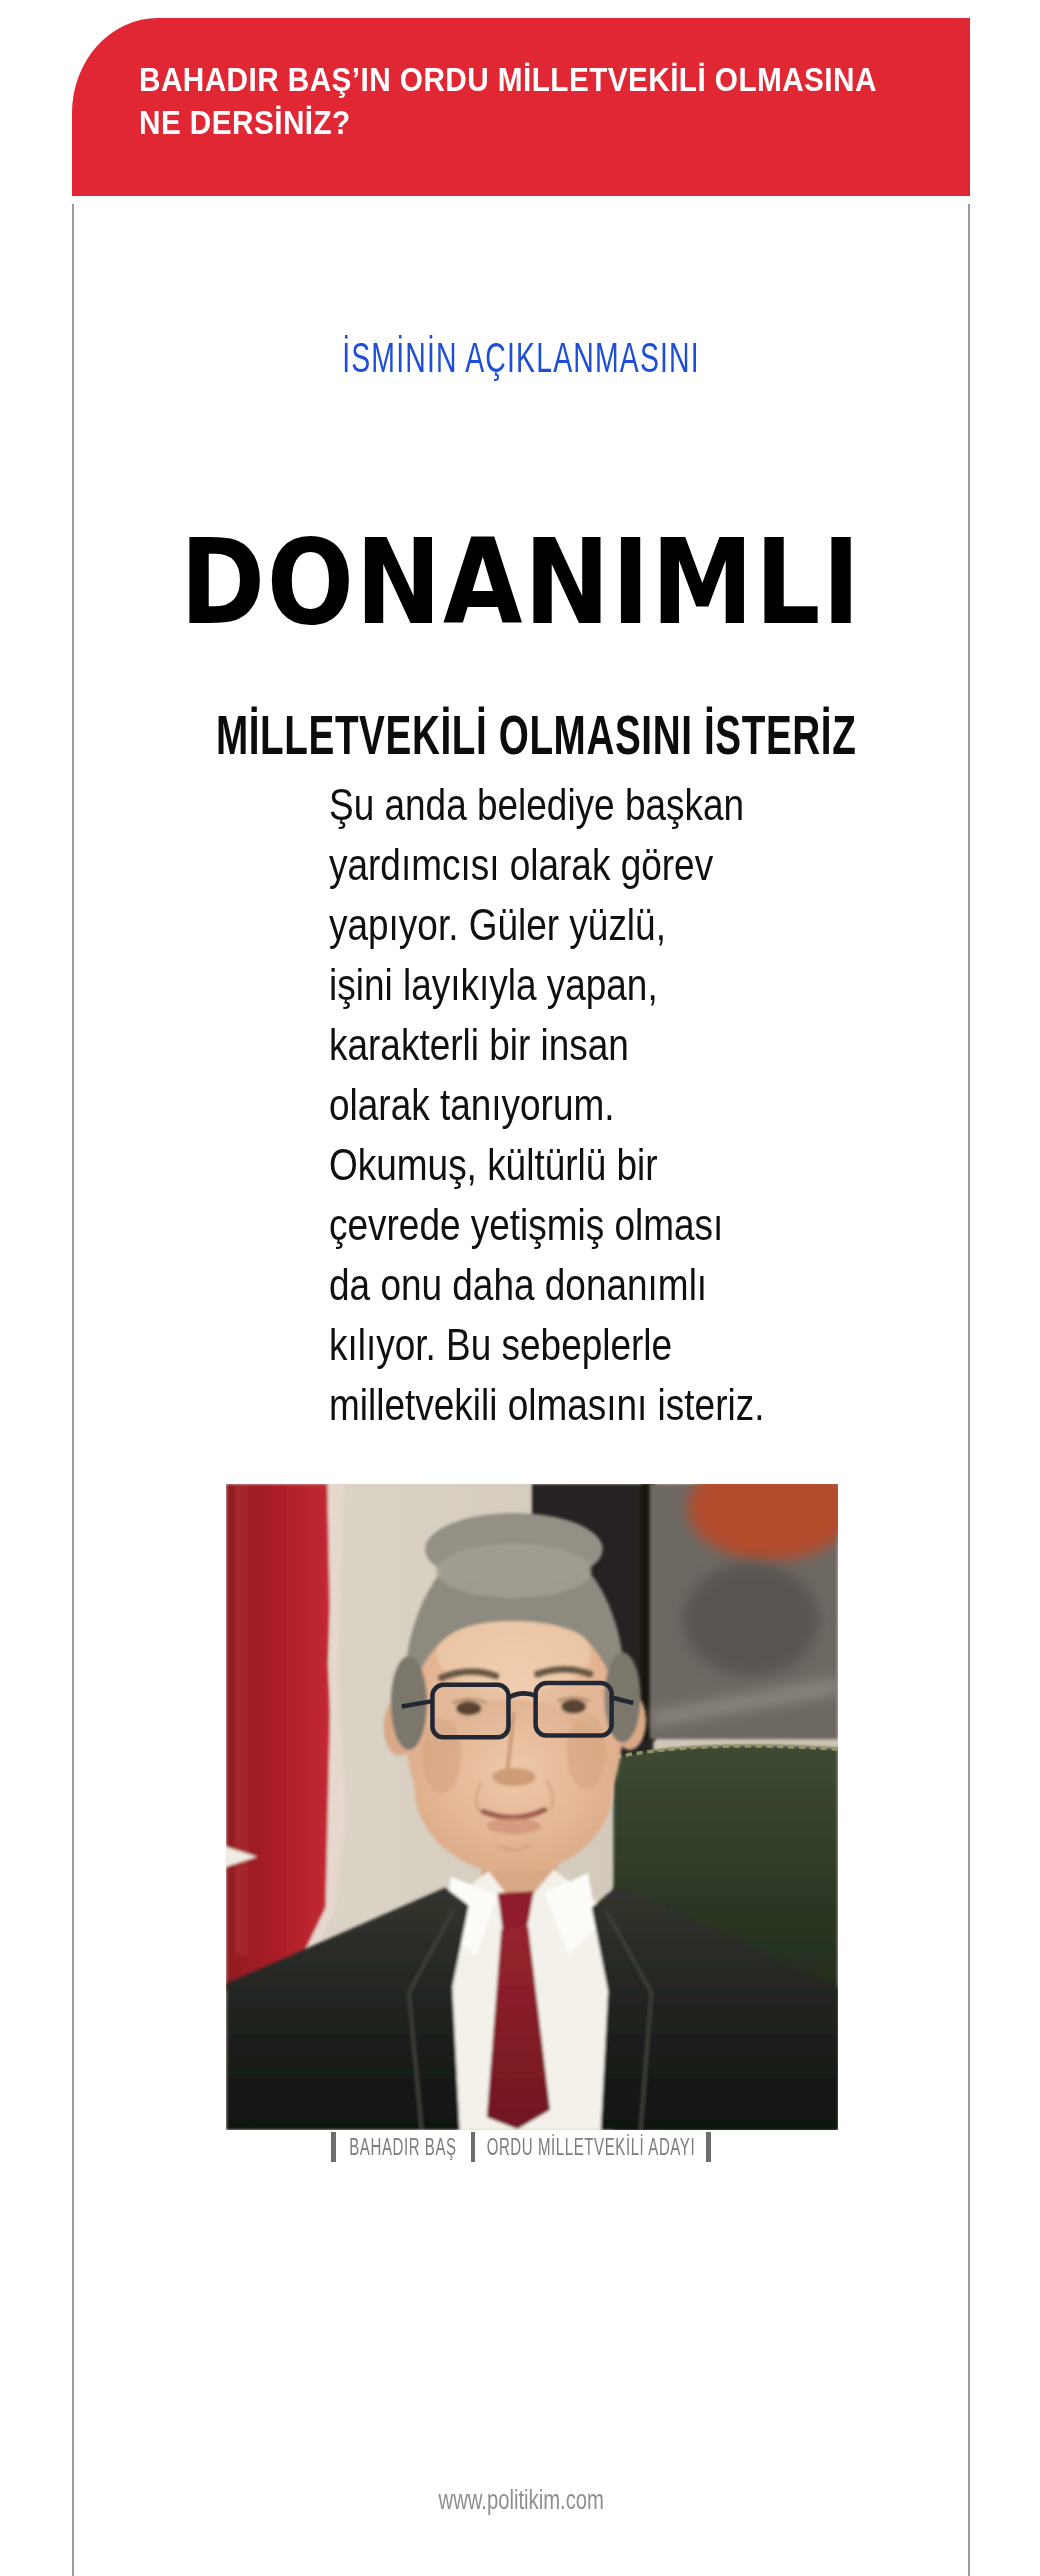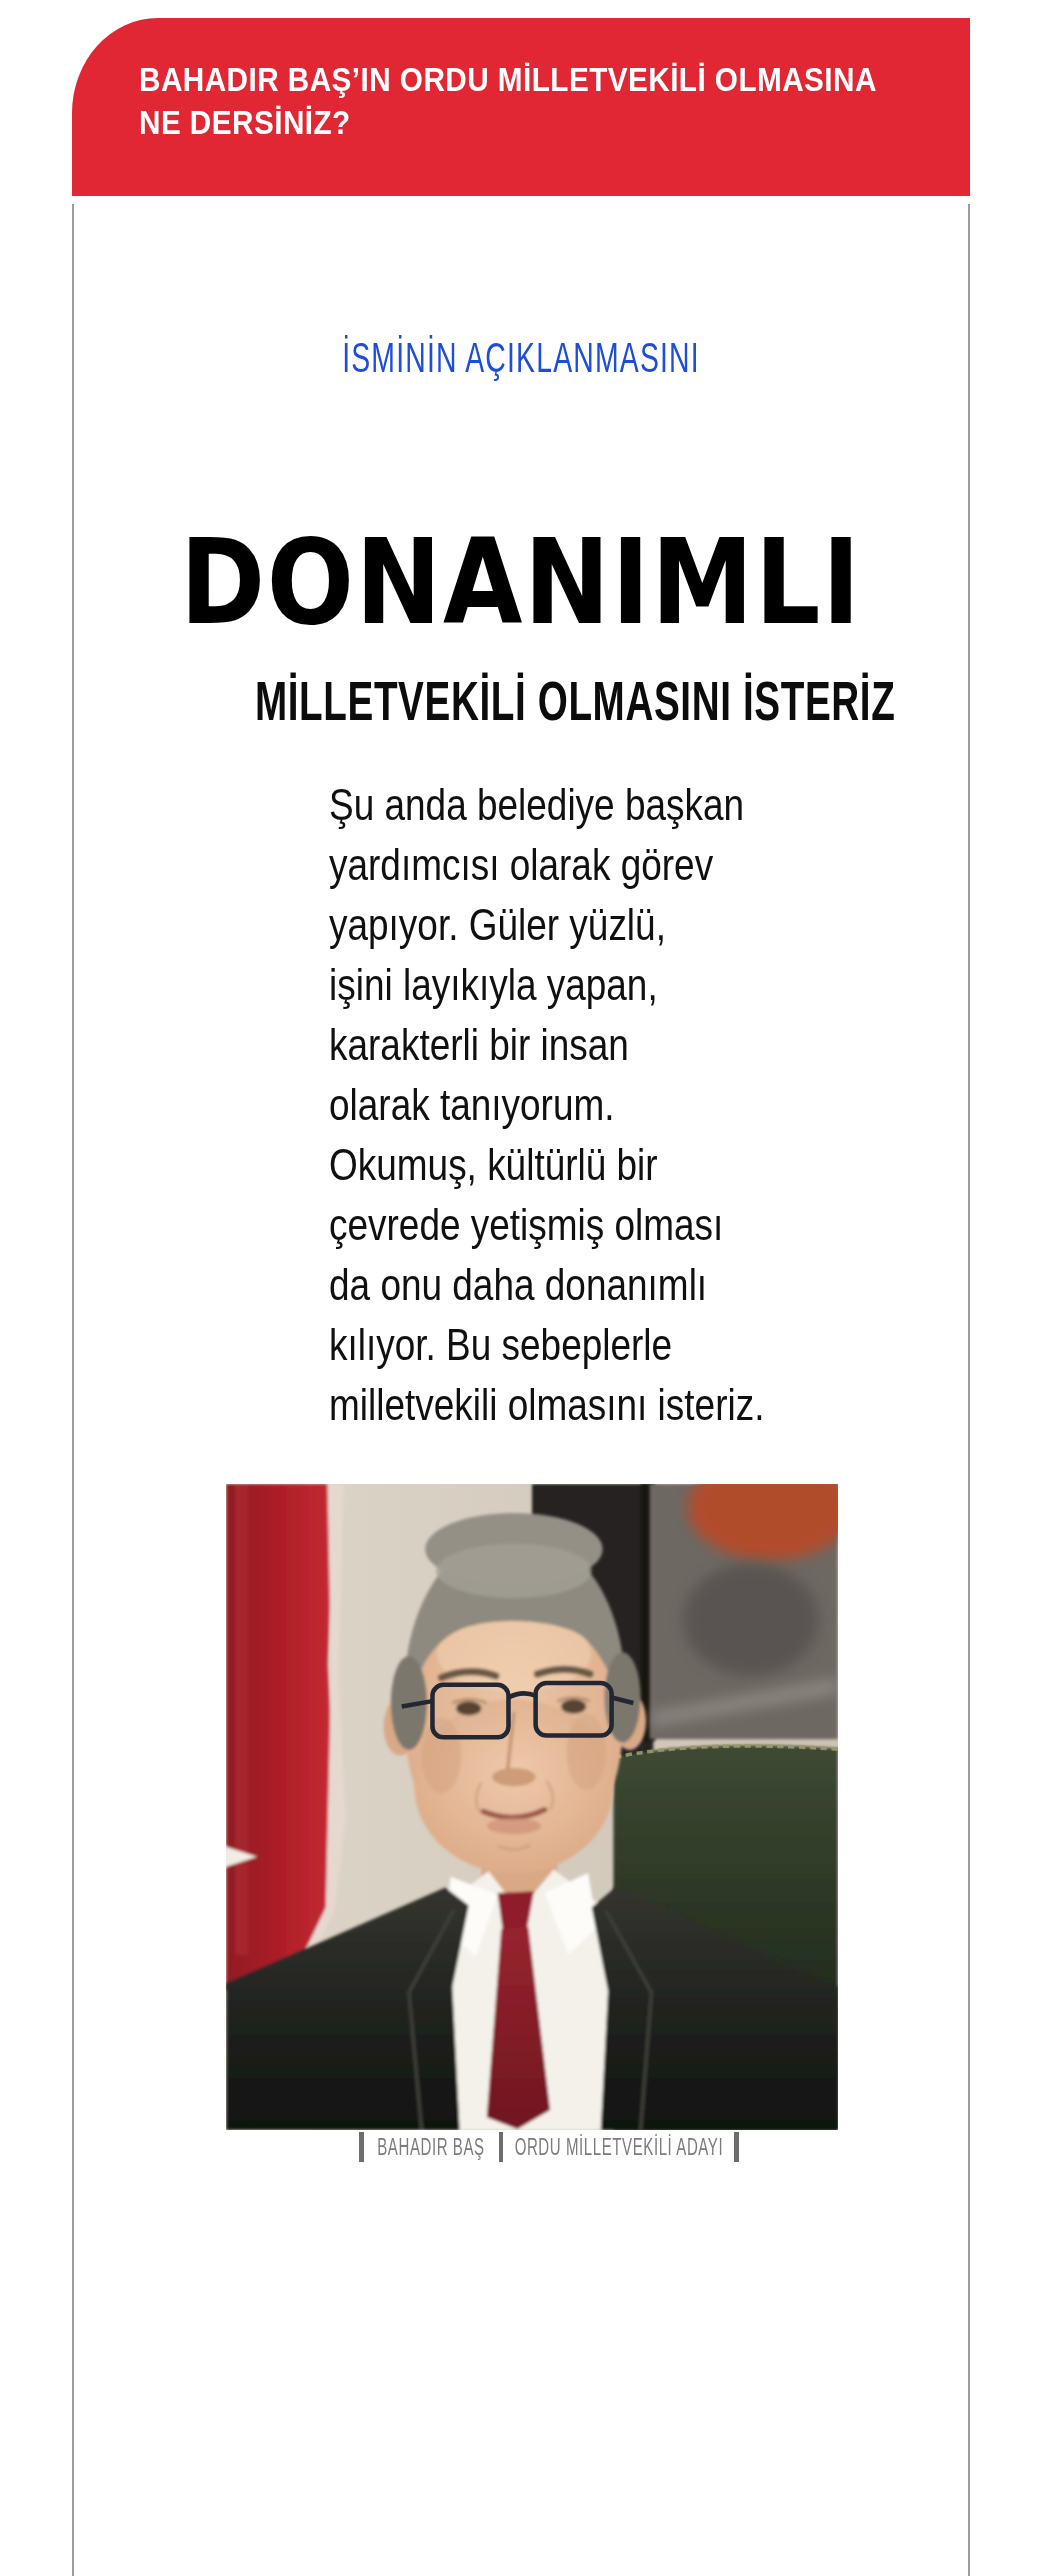--- a/index.html
+++ b/index.html
@@ -39,21 +39,21 @@
   .anon-main .squeeze{font-weight:200;font-size:43px;letter-spacing:1.8px;transform:scaleX(.66);}
   .anon-sub{top:384px;color:#6b6b6b;}
   .anon-sub .squeeze{font-weight:300;font-size:22.6px;letter-spacing:1.8px;transform:scaleX(.72);}
 
   .headline-main{top:518px;color:#000000;}
   .headline-main .squeeze{
     font-family:"DejaVu Sans",sans-serif;
     font-weight:700;font-size:118px;line-height:1.1;letter-spacing:1.8px;
     transform:scaleX(.87);
   }
-  .headline-sub{top:668px;color:#0c0c0c;padding-left:39px;}
+  .headline-sub{top:702px;color:#0c0c0c;}
   .headline-sub .squeeze{font-weight:700;font-size:56px;letter-spacing:0.9px;transform:scaleX(.69);}
 
   
   .quote{
     position:absolute;left:329px;top:775px;width:561px;
     color:#101010;
     transform:scaleX(.84);transform-origin:0 0;
   }
   .quote .qline{font-size:44px;line-height:60px;white-space:nowrap;}
 
@@ -62,21 +62,20 @@
     position:absolute;left:226px;top:1484px;width:612px;height:646px;
     overflow:hidden;background:#d5cdc0;
   }
   .photo svg{display:block;}
 
   
   .caption{
     position:absolute;left:72px;top:2129px;width:898px;height:36px;
     display:flex;align-items:center;justify-content:center;gap:14.5px;
     color:#7c7c7c;
-    margin-left:28px;
   }
   .caption .sep{width:4.5px;height:30px;background:#6d6d6d;flex:none;}
   .caption .cap-text{
     font-size:23.5px;letter-spacing:0.9px;white-space:nowrap;
     display:inline-block;transform:scaleX(.64);transform-origin:50% 50%;
   }
   .caption .cap-name{margin:0 -31px;}
   .caption .cap-title{margin:0 -62px;}
 
   
@@ -245,15 +244,18 @@
   </div>
 
   <div class="caption">
     <div class="sep"></div>
     <span class="cap-text cap-name">BAHADIR BAŞ</span>
     <div class="sep"></div>
     <span class="cap-text cap-title">ORDU MİLLETVEKİLİ ADAYI</span>
     <div class="sep"></div>
   </div>
 
+  <div class="center-band website">
+    <span class="squeeze">www.politikim.com</span>
+  </div>
 
 </div>
 
 
 </body></html>

